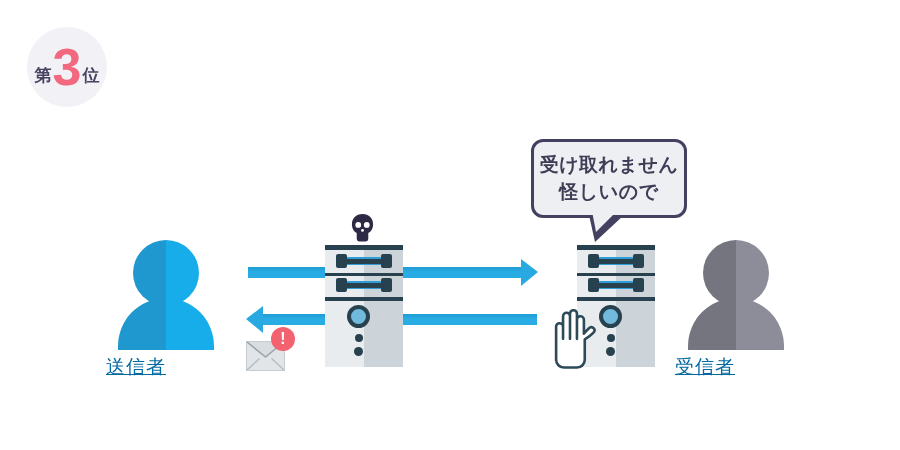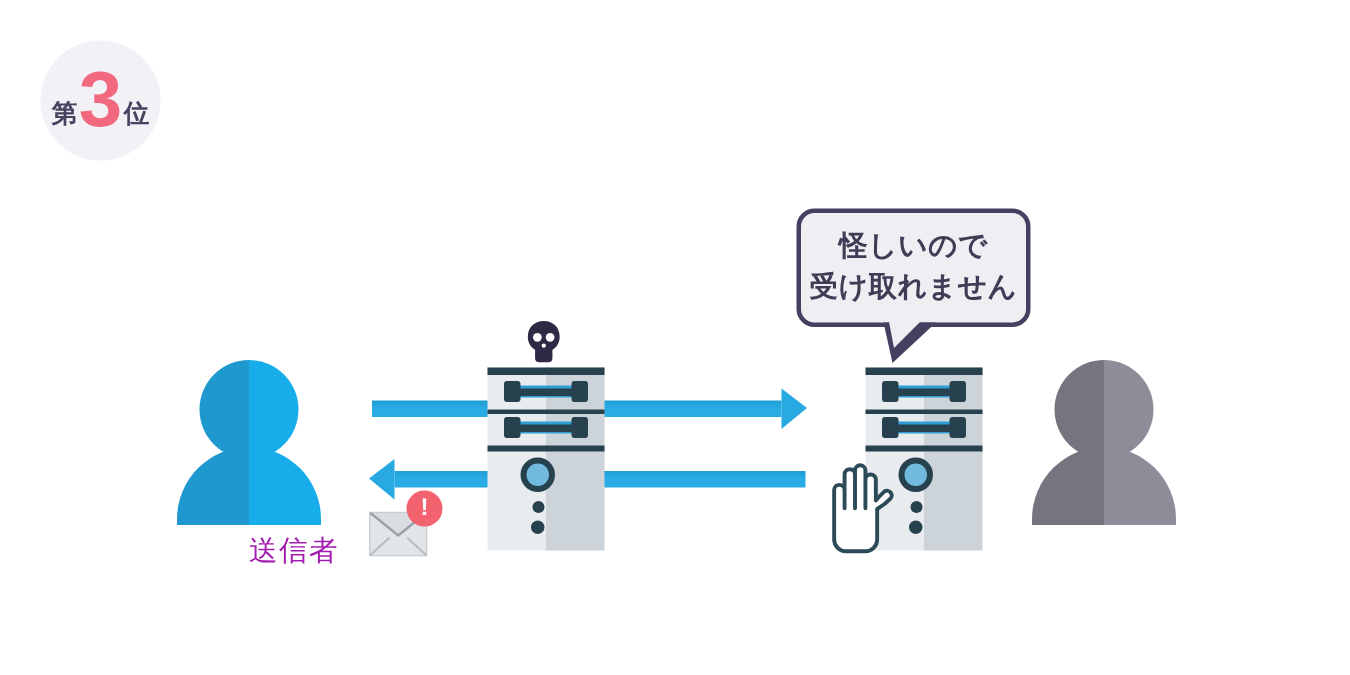--- a/index.html
+++ b/index.html
@@ -31,22 +31,22 @@
 
   
   .person { position:absolute; width:96px; height:133px; z-index:2; }
   .person .head { position:absolute; left:15px; top:0; width:66px; height:66px; border-radius:50%; }
   .person .torso { position:absolute; left:0; top:58px; width:96px; height:52px; border-radius:48px 48px 0 0; }
   .person-sender { left:118px; top:240px; }
   .person-sender .head, .person-sender .torso { background:linear-gradient(90deg,#1e98ce 50%,#16adea 50%); }
   .person-receiver { left:688px; top:240px; }
   .person-receiver .head, .person-receiver .torso { background:linear-gradient(90deg,#75757f 50%,#8d8d9a 50%); }
   .person-label {
-    position:absolute; width:120px; text-align:right; top:354px;
-    font-size:19px; color:#a21caf; font-weight:500; letter-spacing:1px; z-index:2;
+    position:absolute; width:120px; text-align:left; top:354px;
+    font-size:19px; color:#0369a1; font-weight:500; letter-spacing:1px; z-index:2;text-decoration:underline;
   }
   .label-sender { left:106px; }
   .label-receiver { left:675px; }
 
   
   .server {
     position:absolute; top:245px; width:78px; height:122px; z-index:2;
     background:linear-gradient(90deg,#e8ecef 50%,#ccd4da 50%);
   }
   .server-mid { left:325px; }
@@ -176,21 +176,22 @@
   </div>
 
   <svg class="hand" width="54" height="66" viewBox="0 0 62 76">
     <path d="M15,64 L15,25 A4 4 0 0 1 23,25 L23,39 L23,13 A4 4 0 0 1 31,13 L31,39 L31,10 A4 4 0 0 1 39,10 L39,39 L39,17 A4 4 0 0 1 47,17 L47,33 C49,30.5 51.5,28 53.5,26.2 A3.6 3.6 0 0 1 58,31.8 C55,35 51.5,37.5 48,39.5 L48,63 A9 9 0 0 1 39,72 L24,72 A9 9 0 0 1 15,63 Z" fill="#ffffff" stroke="#2c4a58" stroke-width="3" stroke-linejoin="round" stroke-linecap="round"></path>
   </svg>
 
   <div class="person person-receiver">
     <div class="head"></div>
     <div class="torso"></div>
   </div>
+  <div class="person-label label-receiver">受信者</div>
 
   <div class="bubble">
+    <span>受け取れません</span>
     <span>怪しいので</span>
-    <span>受け取れません</span>
   </div>
   <div class="bubble-tail-border"></div>
   <div class="bubble-tail-fill"></div>
 
 </div>
 
 </body></html>

